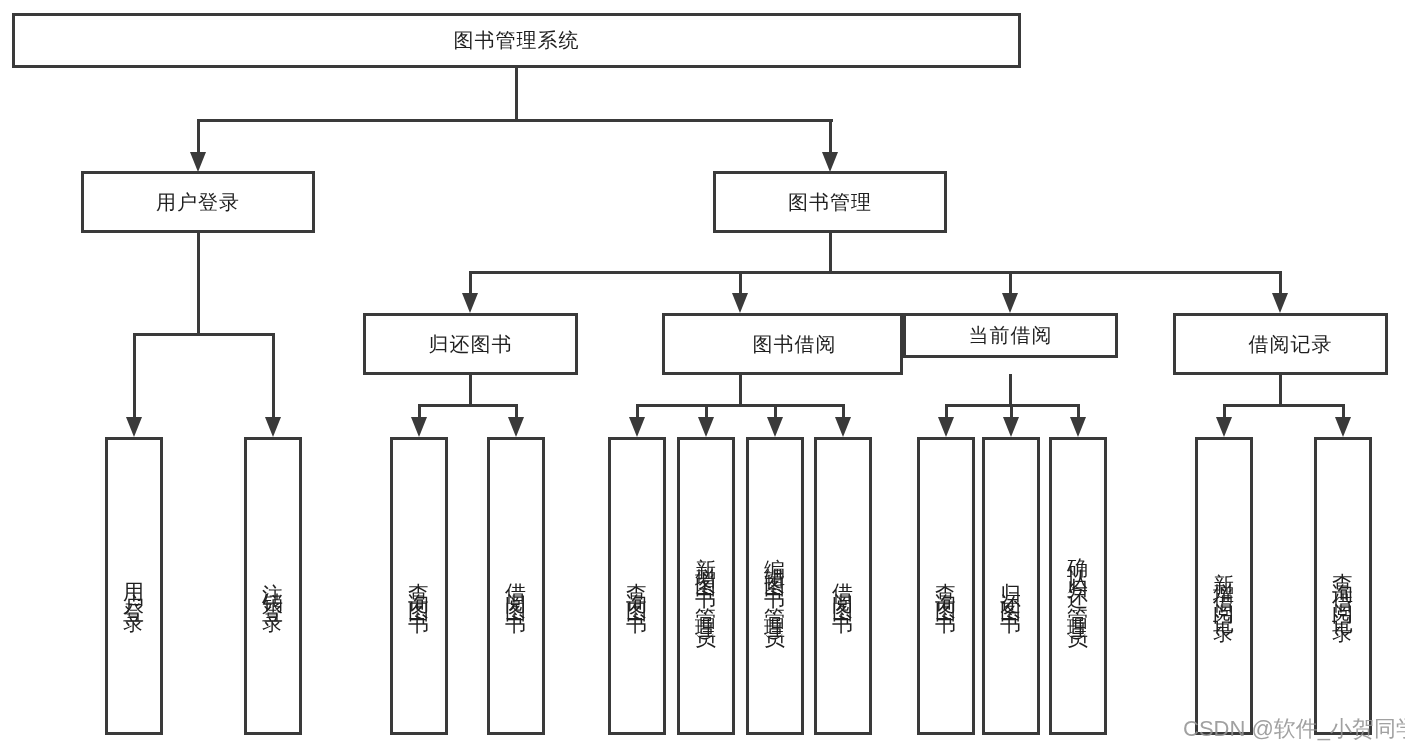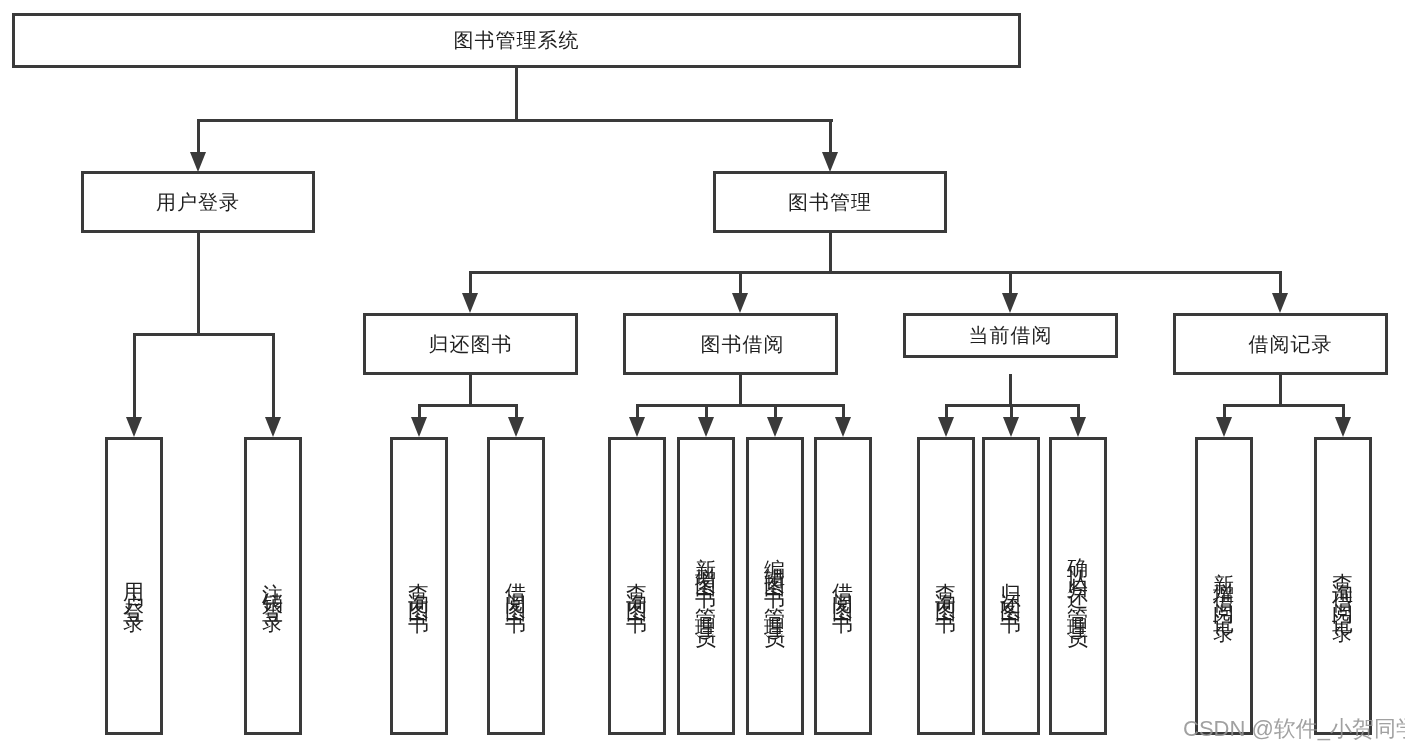--- a/index.html
+++ b/index.html
@@ -67,21 +67,21 @@
   <div class="vl" style="left:739px;top:271px;width:3px;height:25px;"></div>
   <div class="arrow" style="left:732px;top:293px;"></div>
   <div class="vl" style="left:1009px;top:271px;width:3px;height:25px;"></div>
   <div class="arrow" style="left:1002px;top:293px;"></div>
   <div class="vl" style="left:1279px;top:271px;width:3px;height:25px;"></div>
   <div class="arrow" style="left:1272px;top:293px;"></div>
 
   <div class="box hbox" style="left:363px;top:313px;width:215px;height:62px;">
     <span>归还图书</span>
   </div>
-  <div class="box hbox" style="left:623px;top:313px;width:215px;height:62px;padding-left:24px;">
+  <div class="box hbox" style="left:662px;top:313px;width:241px;height:62px;padding-left:24px;">
     <span>图书借阅</span>
   </div>
   <div class="box hbox" style="left:903px;top:313px;width:215px;height:45px;">
     <span>当前借阅</span>
   </div>
   <div class="box hbox" style="left:1173px;top:313px;width:215px;height:62px;padding-left:20px;">
     <span>借阅记录</span>
   </div>
 
   <div class="vl" style="left:469px;top:374px;width:3px;height:33px;"></div>

